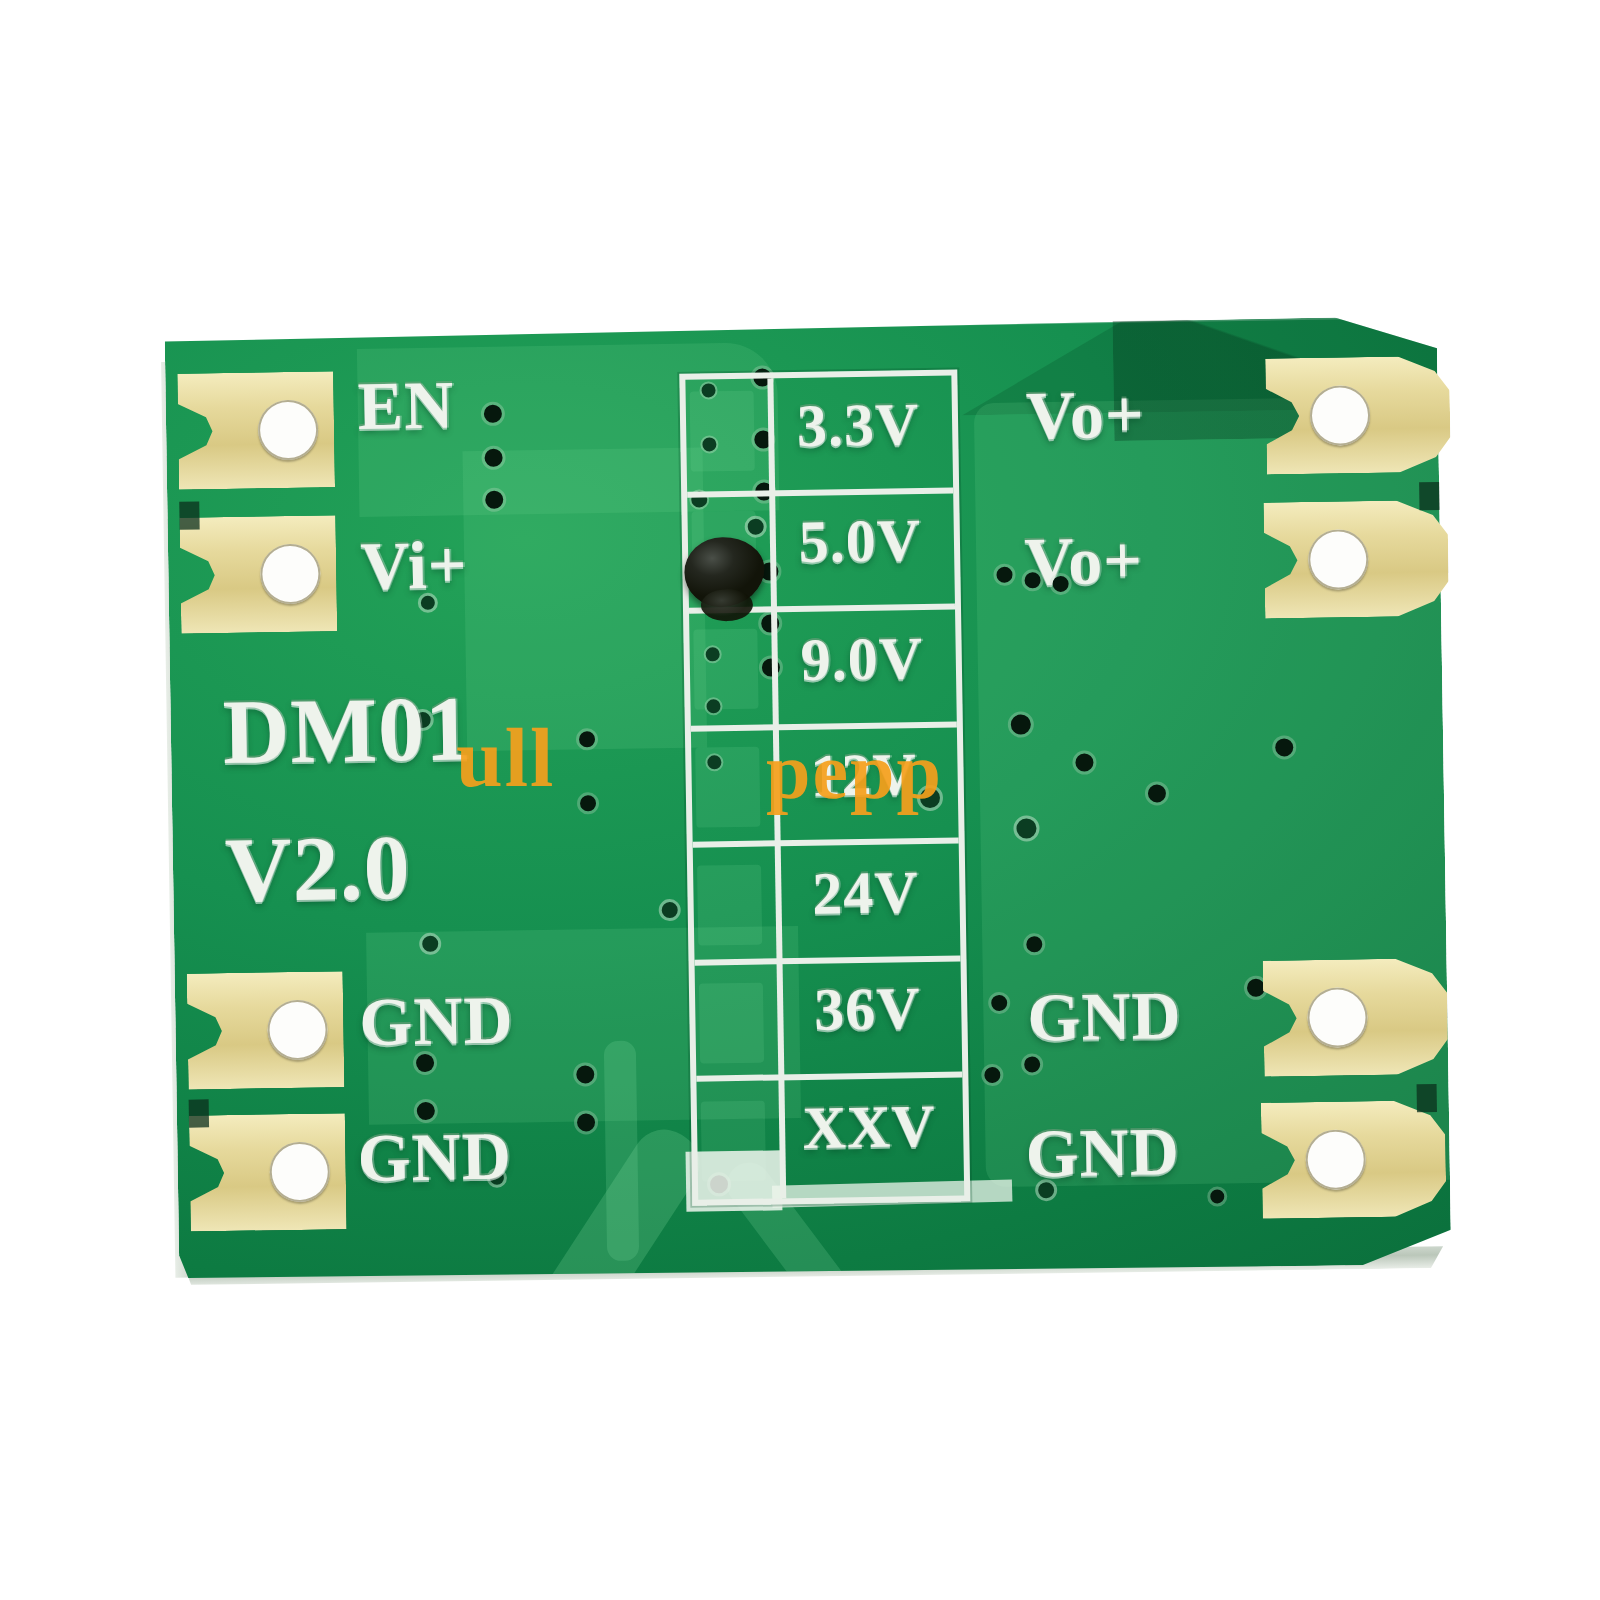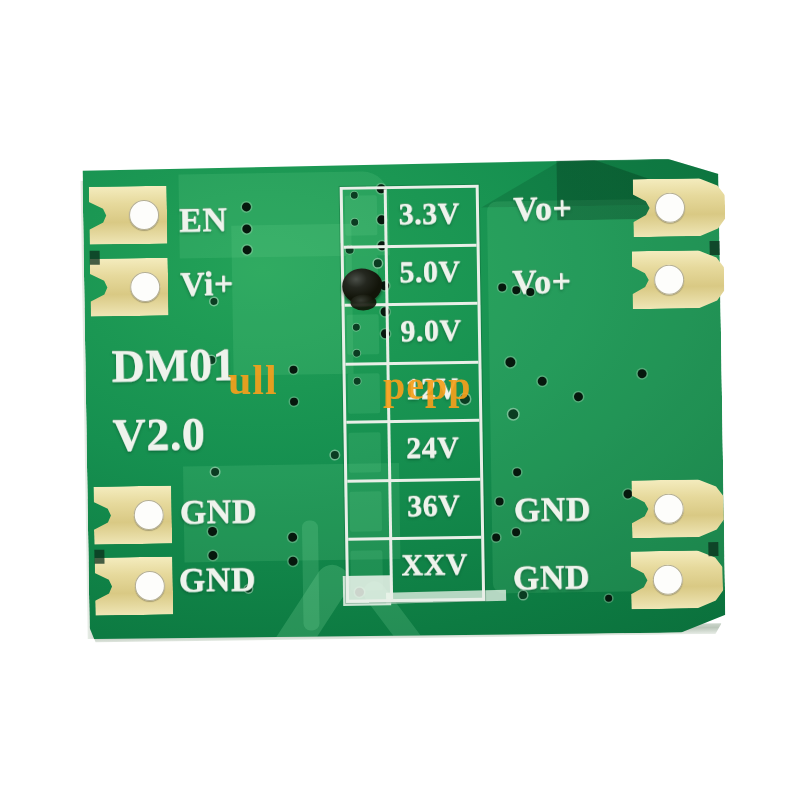--- a/index.html
+++ b/index.html
@@ -286,21 +286,21 @@
     </div>
     <div class="pad right" style="left:630px;top:484px;">
       <div class="hole"></div>
     </div>
     <div class="pad right" style="left:628px;top:555px;">
       <div class="hole"></div>
     </div>
     <div class="pad-gap" style="left:712px;top:246px;"></div>
     <div class="pad-gap" style="left:706px;top:547px;"></div>
 
-    <div class="silk mid" style="left:182px;top:198px;">EN</div>
+    <div class="silk mid" style="left:182px;top:182px;">EN</div>
     <div class="silk mid" style="left:182px;top:262px;">Vi+</div>
     <div class="silk mid" style="left:178px;top:490px;">GND</div>
     <div class="silk mid" style="left:176px;top:558px;">GND</div>
 
     <div class="silk mid" style="left:516px;top:192px;">Vo+</div>
     <div class="silk mid" style="left:514px;top:265px;">Vo+</div>
     <div class="silk mid" style="left:512px;top:493px;">GND</div>
     <div class="silk mid" style="left:510px;top:561px;">GND</div>
 
     <div class="via dark" style="left:245px;top:200px;width:9px;height:9px;"></div>

